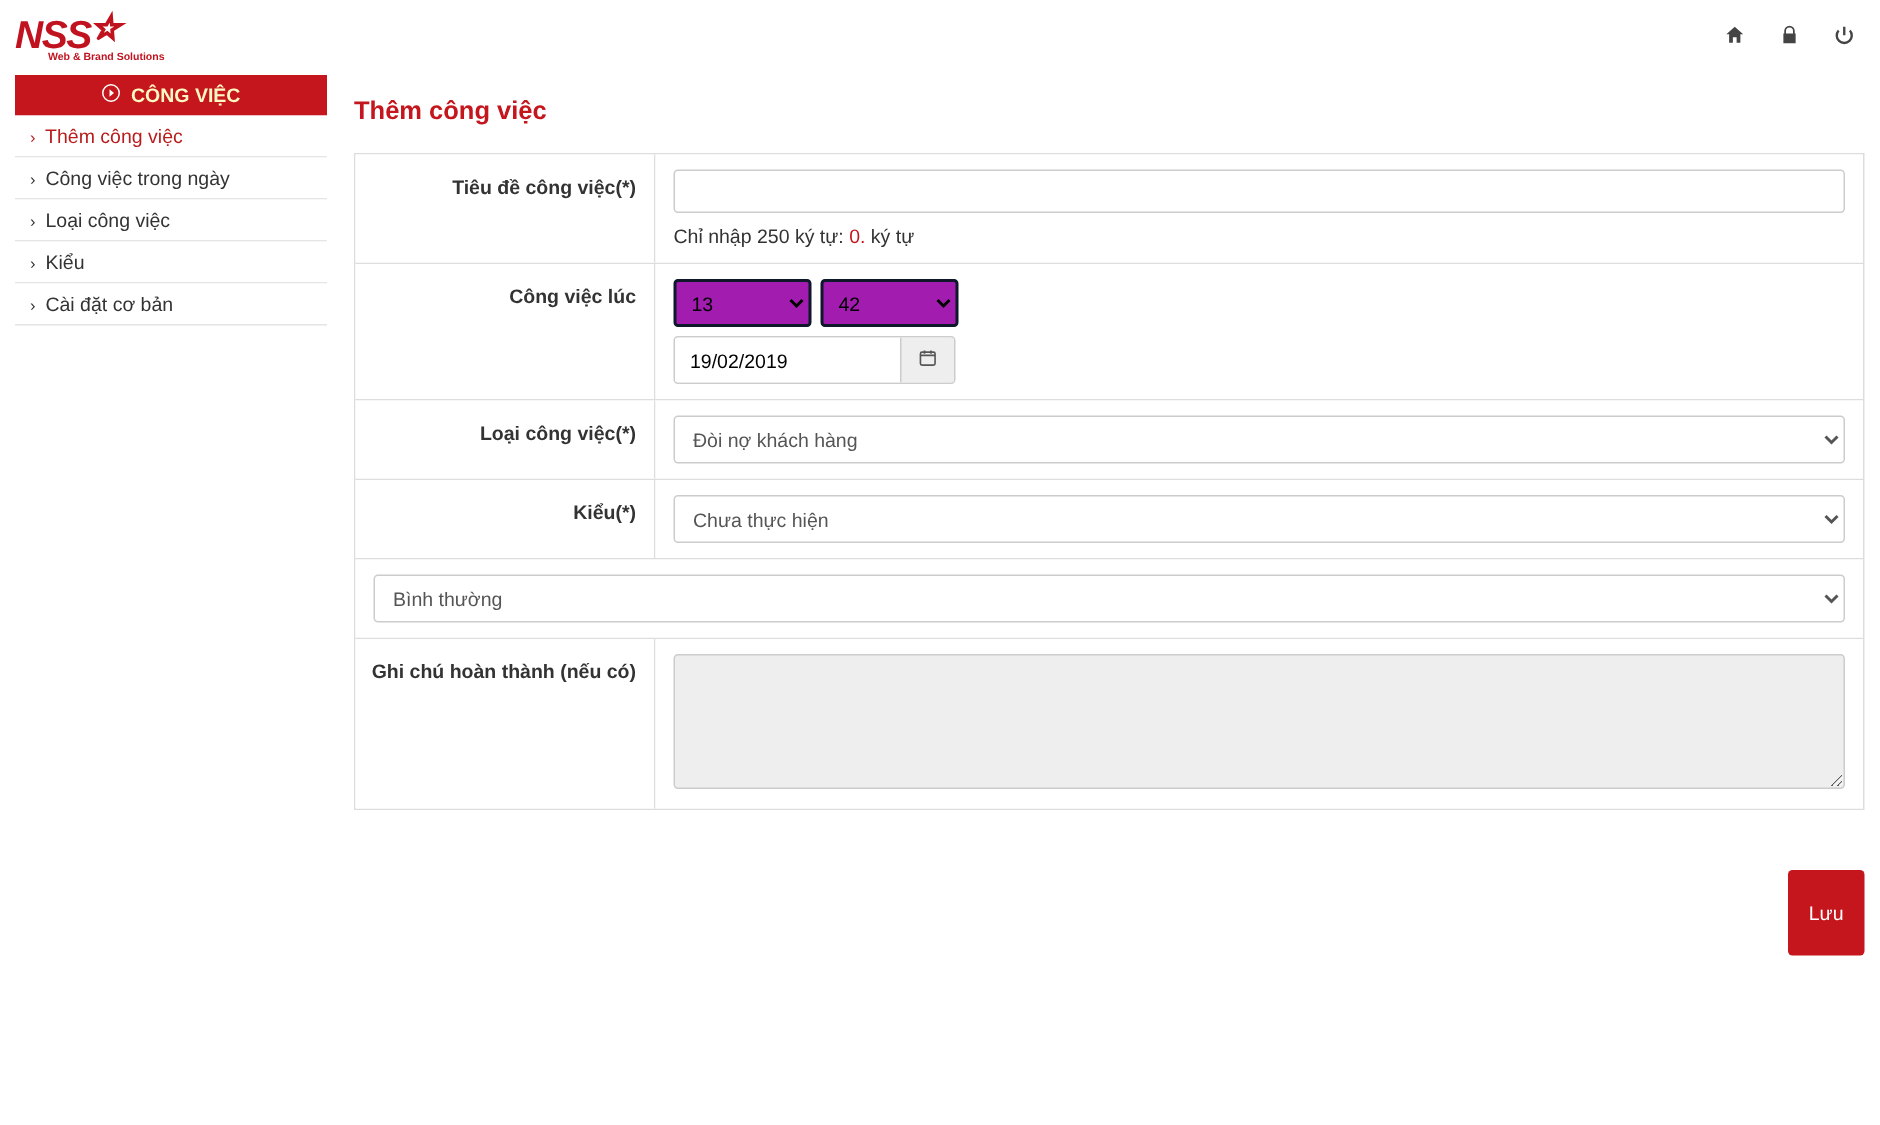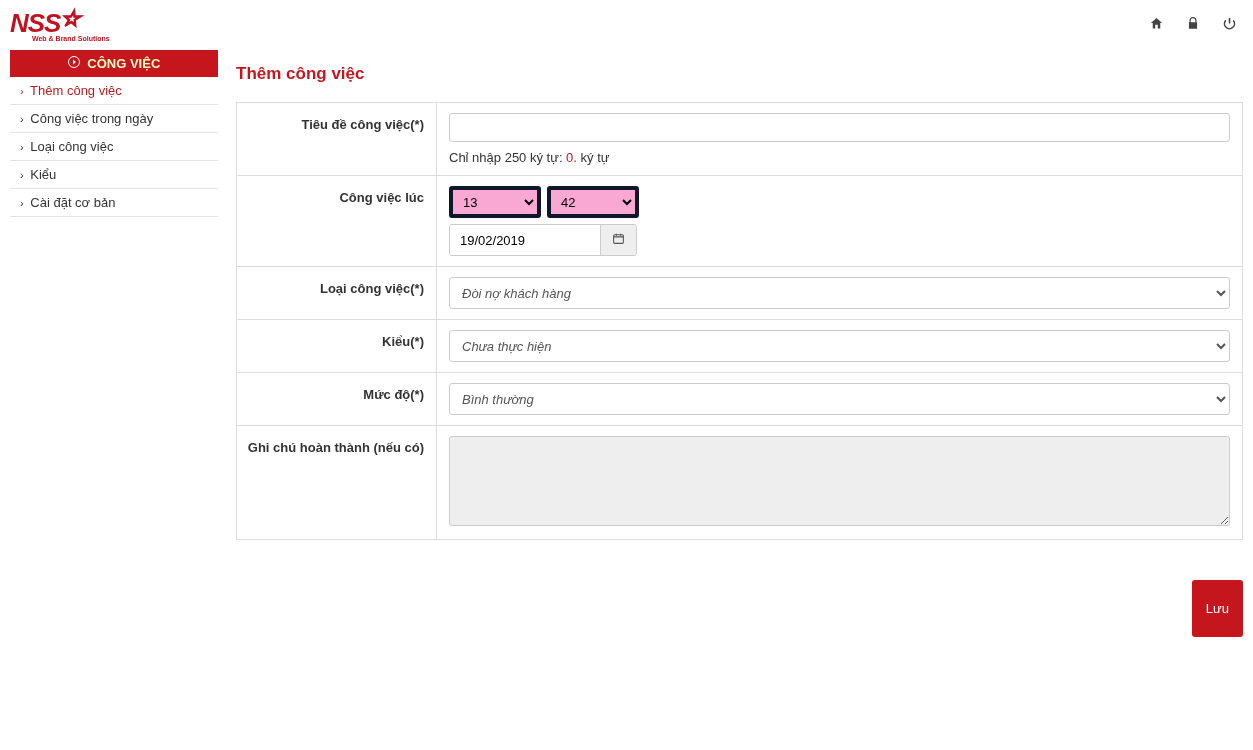--- a/index.html
+++ b/index.html
@@ -123,27 +123,26 @@
   border-radius: 3px;
   padding: 6px 8px;
   font-size: 13px;
   font-family: inherit;
   color: #555;
   background: #fff;
 }
 .select-input {
   appearance: auto;
   height: 32px;
-  font-style: italic;
 }
 .hint { margin-top: 8px; font-size: 13px; color: #333; }
 .hint .zero { color: #c4161c; }
 
 .time-row { display: flex; gap: 6px; align-items: center; margin-bottom: 6px; }
-.time-select { width: 92px; height: 32px; border: 4px solid #0f172a; border-radius: 3px; font-size: 13px; padding: 0 6px; background: #f9a8d4; }
+.time-select { width: 92px; height: 32px; border: 2px solid #0f172a; border-radius: 3px; font-size: 13px; padding: 0 6px; background: #a21caf; }
 .date-group {
   display: inline-flex;
   border: 1px solid #ccc;
   border-radius: 3px;
   overflow: hidden;
   height: 32px;
 }
 .date-input {
   border: none;
   padding: 0 10px;
@@ -315,21 +314,20 @@
       <div class="form-row">
         <div class="label-cell">Kiểu(*)</div>
         <div class="input-cell">
           <select class="select-input">
             <option>Chưa thực hiện</option>
           </select>
         </div>
       </div>
 
       <div class="form-row">
-        <div class="label-cell">Mức độ(*)</div>
         <div class="input-cell">
           <select class="select-input">
             <option>Bình thường</option>
           </select>
         </div>
       </div>
 
 
       <div class="form-row">
         <div class="label-cell">Ghi chú hoàn thành (nếu có)</div>

